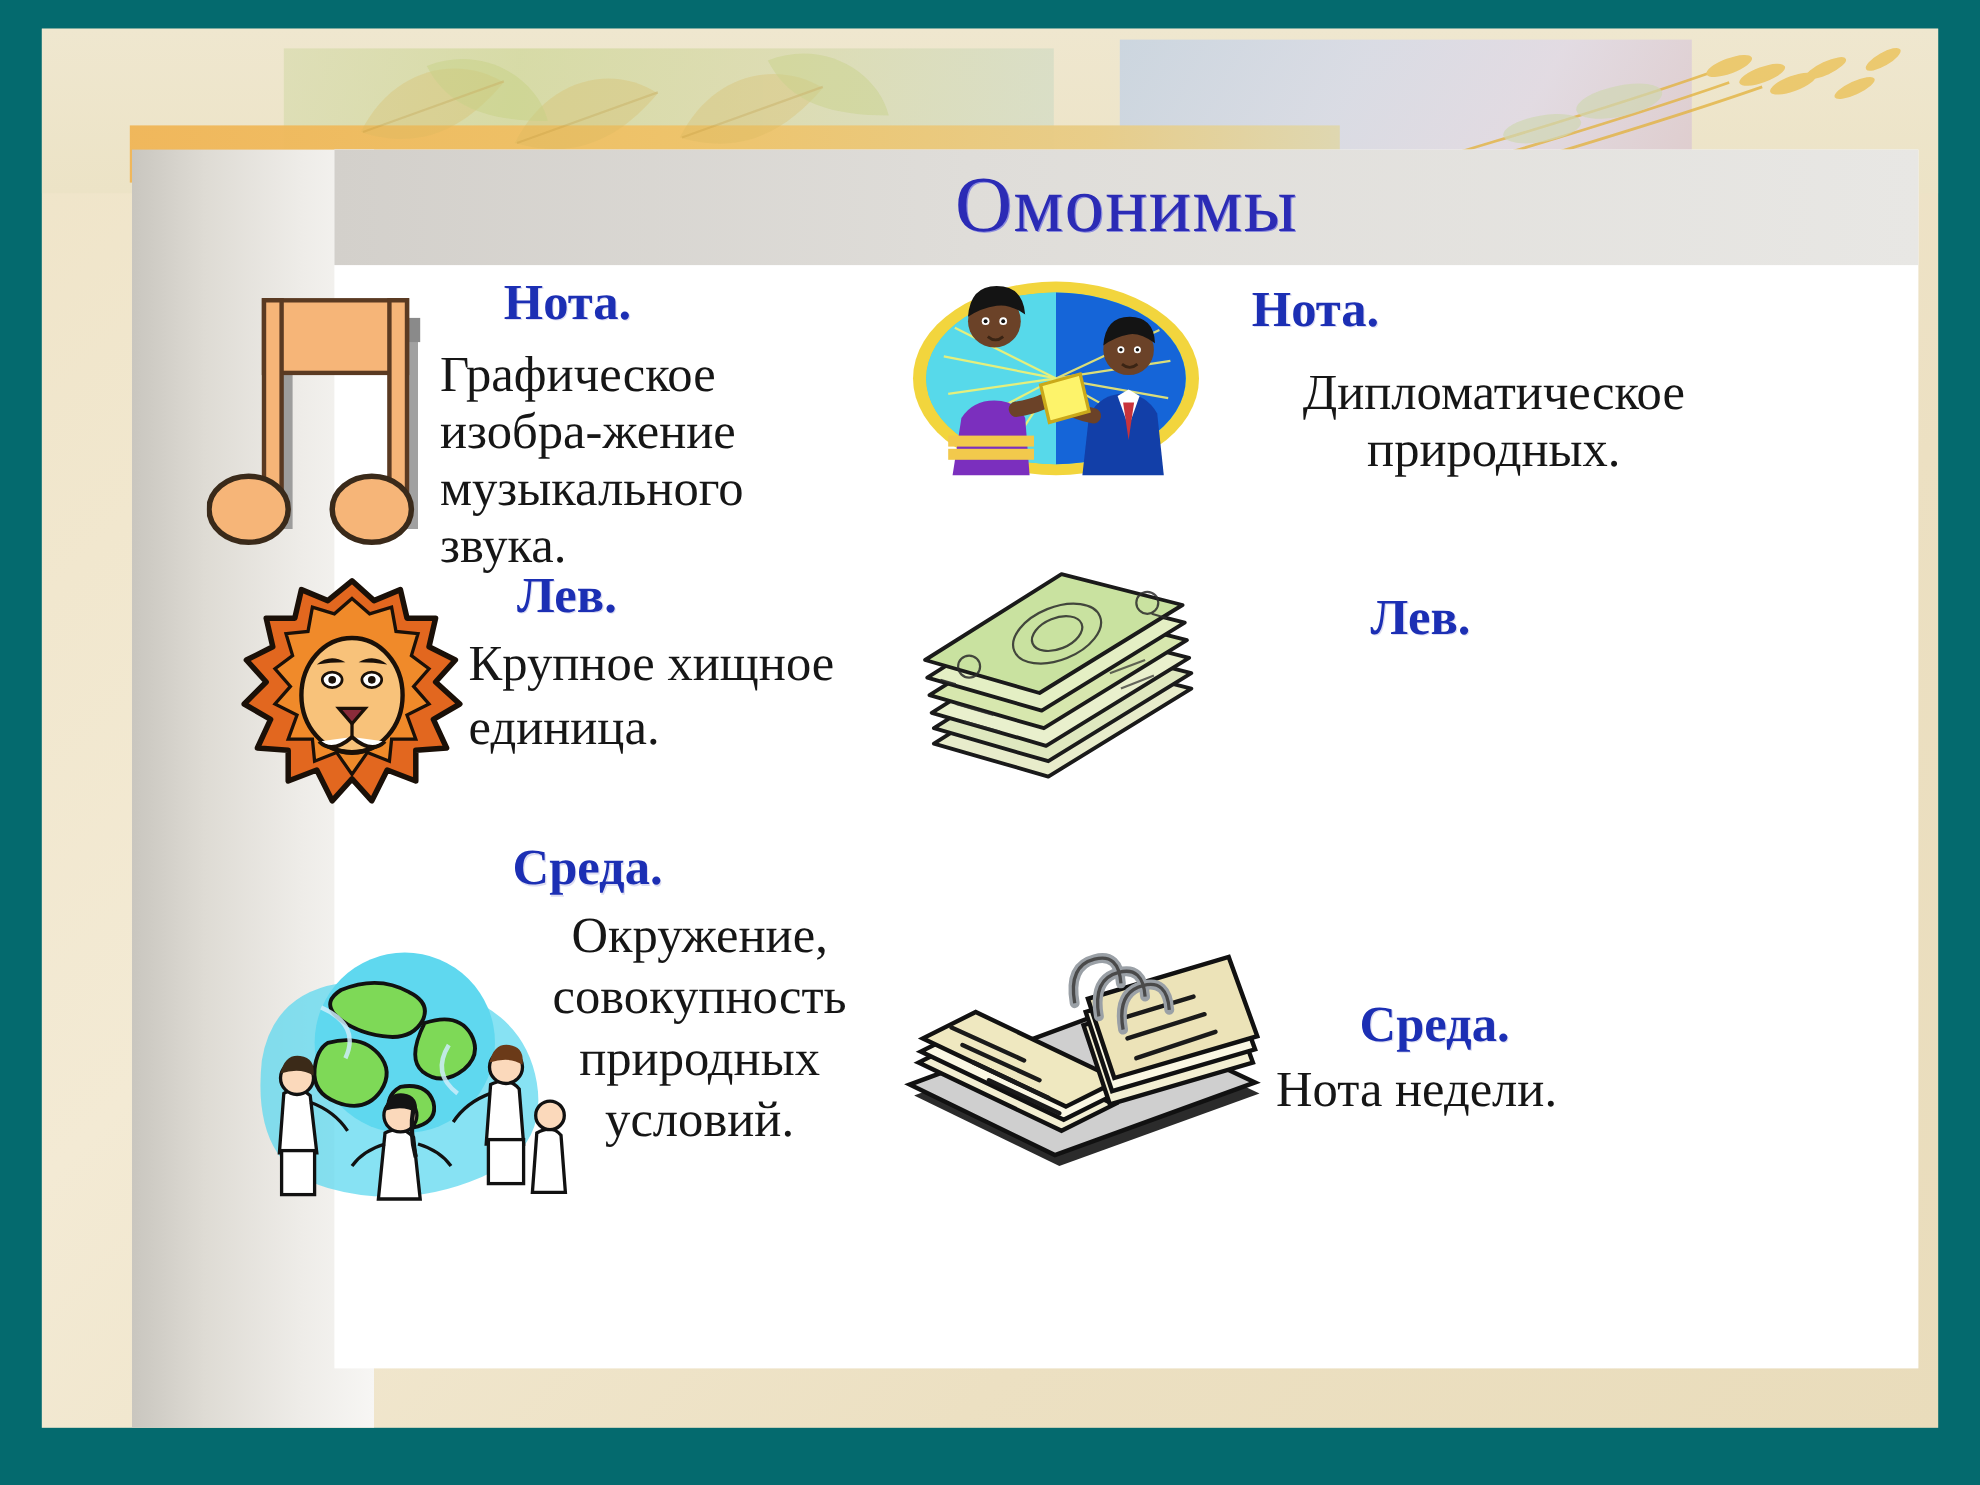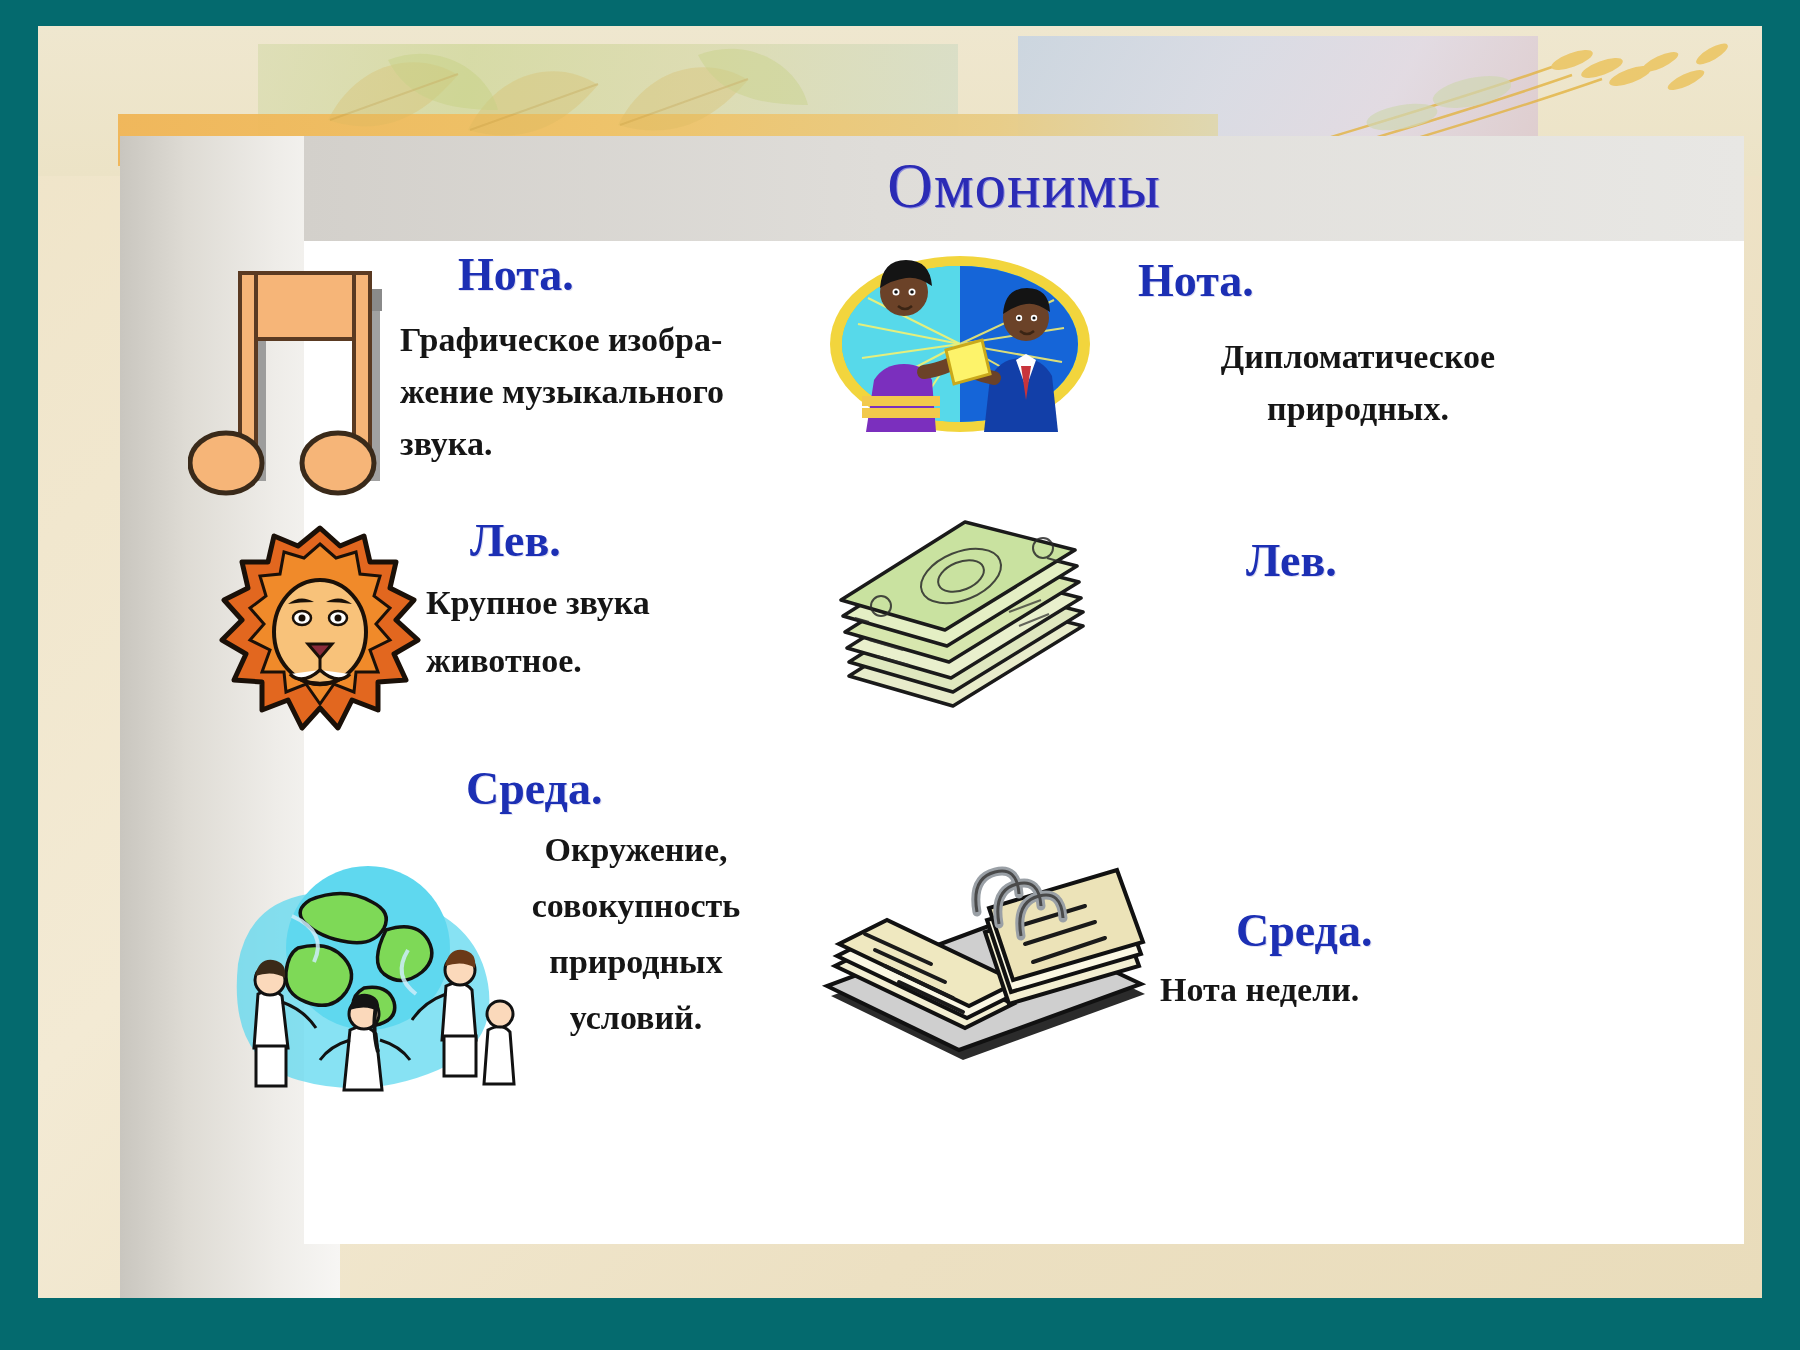--- a/index.html
+++ b/index.html
@@ -53,41 +53,41 @@
   }
   
   .title-bar{
     position:absolute;left:266px;top:110px;right:18px;height:105px;
     background:linear-gradient(90deg,#d3d0cb 0%,#dfddd9 40%,#e8e7e4 100%);
   }
   .title-text{
     position:absolute;left:266px;top:104px;right:18px;height:115px;
     text-align:center;
     font-family:"Liberation Serif", serif;
-    font-size:63px;line-height:112px;font-weight:400;
+    font-size:72px;line-height:112px;font-weight:400;
     color:#2b2bb5;
     letter-spacing:1px;
     text-shadow:1px 1px 0 #8b8bdd;
   }
   
   .word{
     position:absolute;
     font-family:"Liberation Serif", serif;
     font-weight:bold;
     color:#1c2fb4;
     font-size:46px;
     text-shadow:1px 1px 0 rgba(120,120,200,.25);
     white-space:nowrap;
   }
   .defn{
     position:absolute;
     font-family:"Liberation Serif", serif;
-    font-weight:bold;
+    font-weight:normal;
     color:#161616;
-    font-size:34px;
+    font-size:46px;
     line-height:52px;
   }
   
   #w-nota1{left:420px;top:222px;}
   #d-nota1{left:362px;top:288px;width:400px;}
   #w-nota2{left:1100px;top:228px;}
   #d-nota2{left:1105px;top:305px;width:430px;text-align:center;}
   #w-lev1 {left:432px;top:488px;}
   #d-lev1 {left:388px;top:548px;width:360px;line-height:58px;}
   #w-lev2 {left:1208px;top:508px;}
@@ -247,21 +247,21 @@
     <ellipse cx="120" cy="94" rx="9" ry="7" fill="#fff" stroke="#1a1008" stroke-width="2.5"></ellipse>
     <circle cx="84" cy="94" r="3.5" fill="#1a1008"></circle>
     <circle cx="120" cy="94" r="3.5" fill="#1a1008"></circle>
     <path d="M90 120 h24 l-12 14z" fill="#8a2b3a" stroke="#1a1008" stroke-width="3"></path>
     <path d="M102 134 v12" stroke="#1a1008" stroke-width="3"></path>
     <path d="M102 146 q-18 16 -30 4" stroke="#1a1008" stroke-width="3.5" fill="#fff"></path>
     <path d="M102 146 q18 16 30 4" stroke="#1a1008" stroke-width="3.5" fill="#fff"></path>
     <path d="M78 154 q24 14 48 0 q-24 10 -48 0z" fill="#fff" stroke="#1a1008" stroke-width="2.5"></path>
   </svg>
   <div class="word" id="w-lev1">Лев.</div>
-  <div class="defn" id="d-lev1">Крупное звука животное.</div>
+  <div class="defn" id="d-lev1">Крупное хищное единица.</div>
 
   <svg class="art" id="art-money" viewBox="0 0 275 215">
     <g stroke="#1a1a1a" stroke-width="3.5" stroke-linejoin="round">
       <path d="M16 170 L120 200 L250 120 L140 92 Z" fill="#e8eccb"></path>
       <path d="M16 156 L120 186 L250 106 L140 78 Z" fill="#dfe8bf"></path>
       <path d="M14 142 L118 172 L248 92 L138 64 Z" fill="#e9f0cd"></path>
       <path d="M12 126 L116 156 L246 76 L136 48 Z" fill="#d7e7ae"></path>
       <path d="M10 110 L114 140 L244 60 L134 32 Z" fill="#e4efc4"></path>
       <path d="M8 94 L112 124 L242 44 L132 16 Z" fill="#c9e2a0"></path>
     </g>

